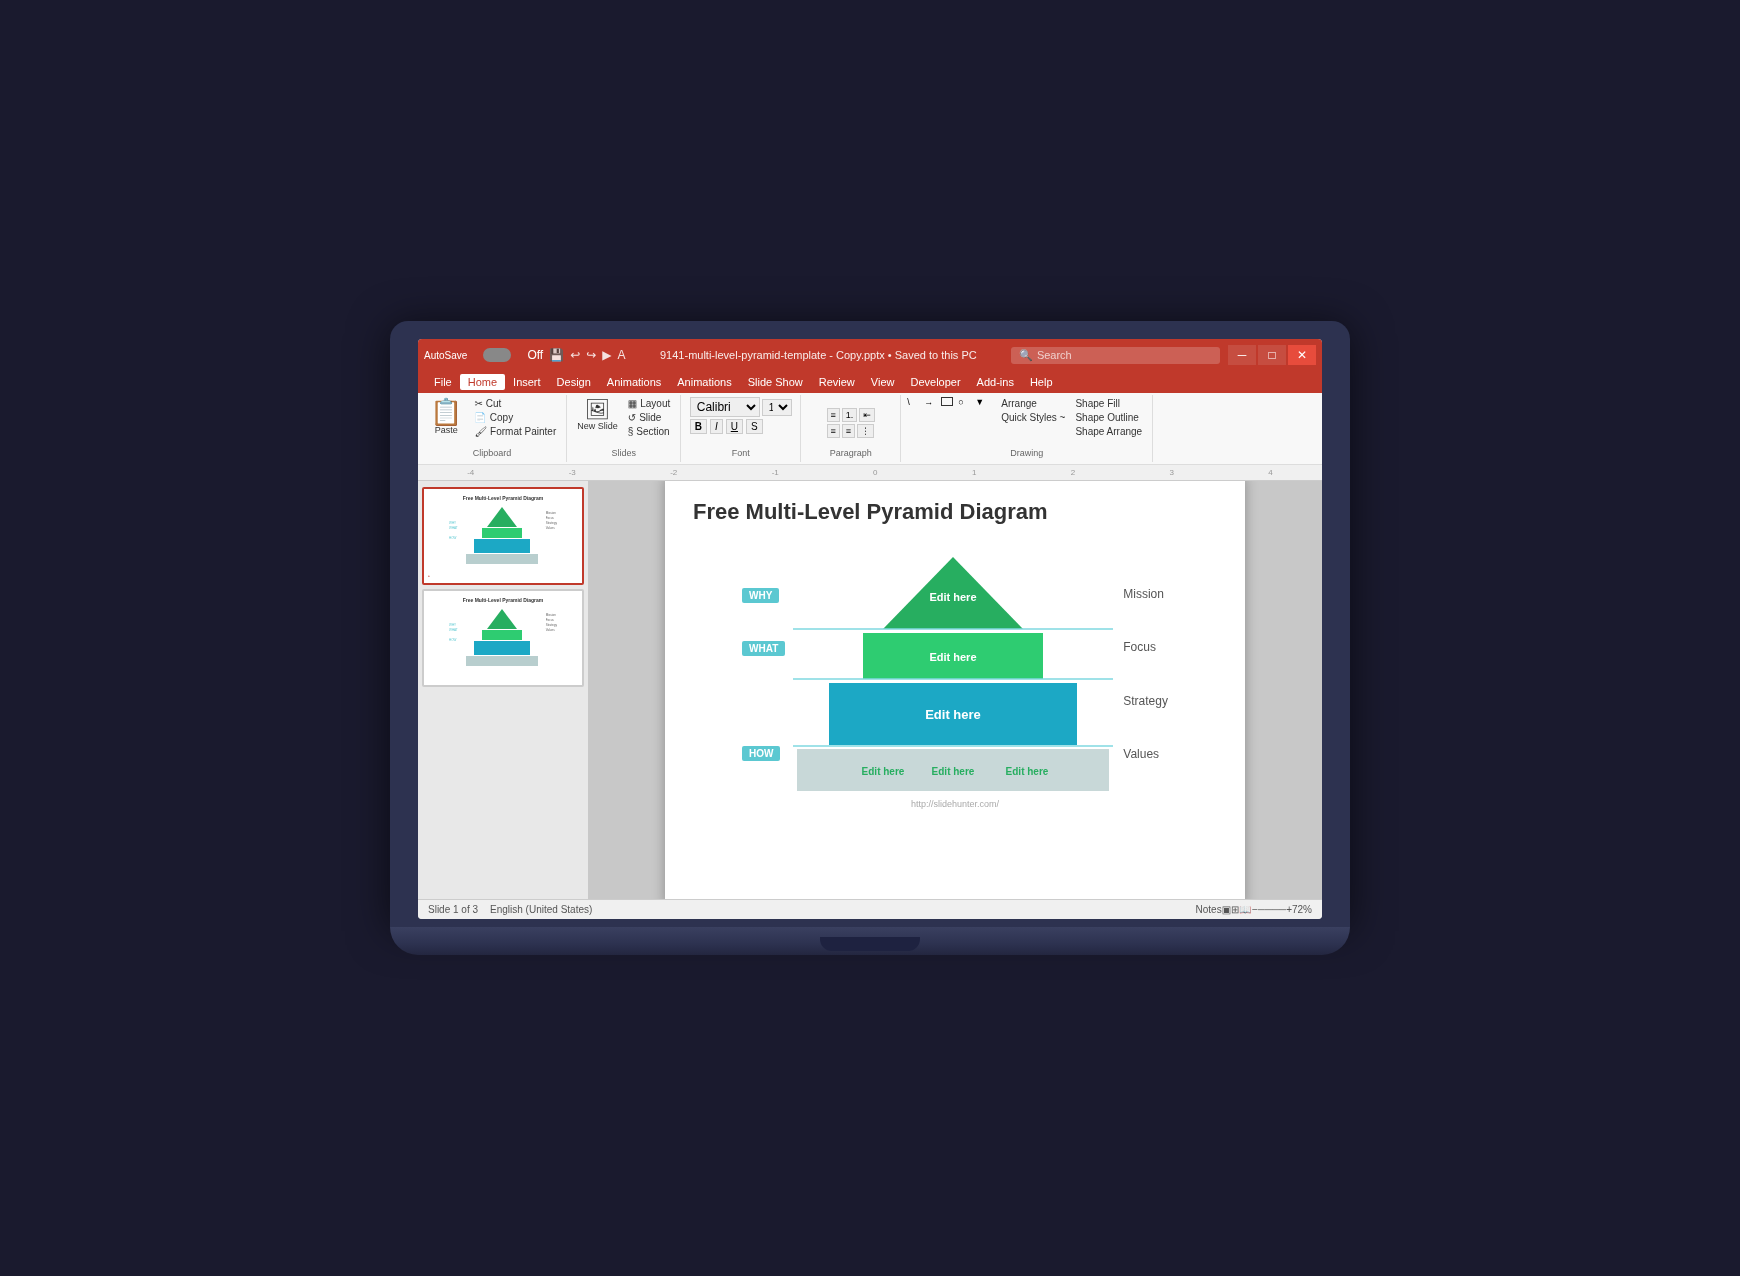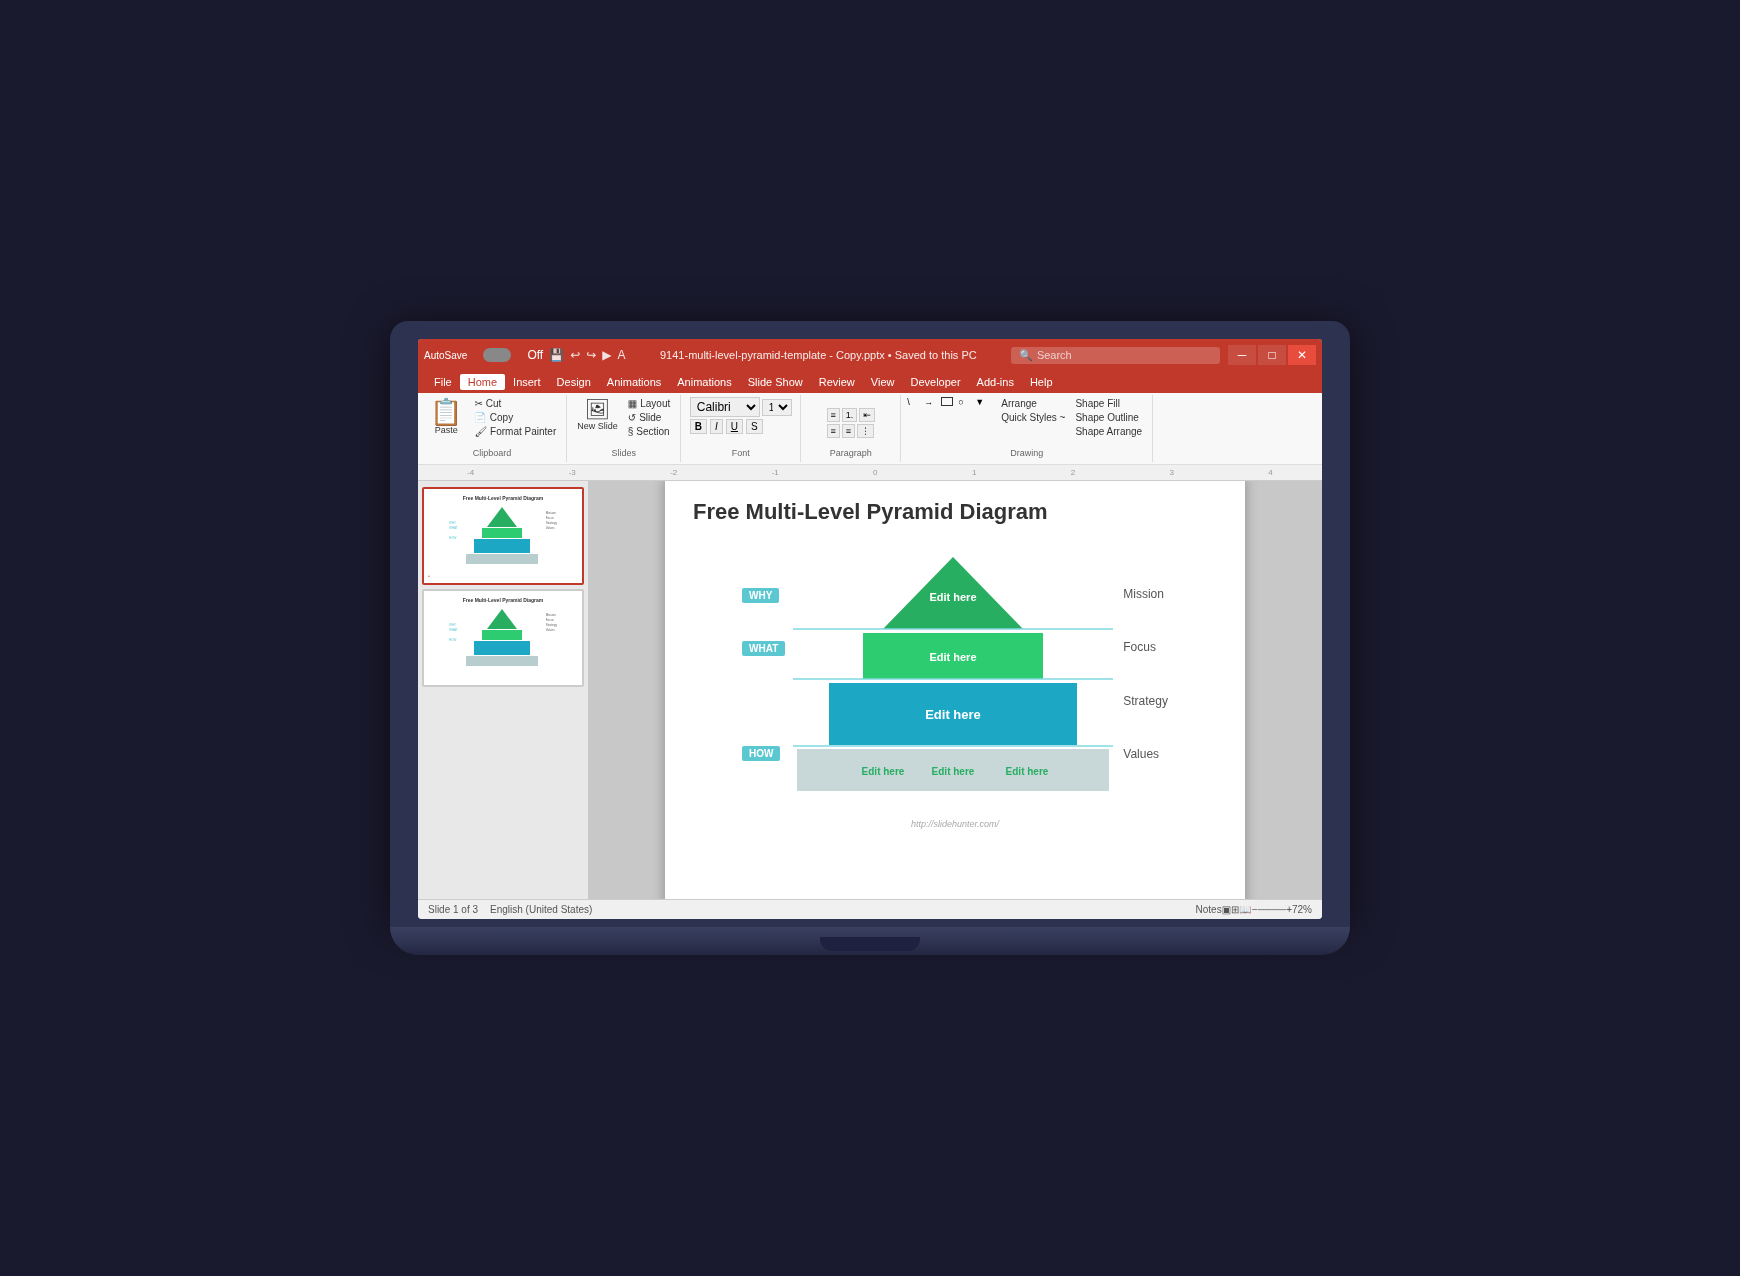--- a/index.html
+++ b/index.html
@@ -379,22 +379,21 @@
 
     .status-right {
       display: flex;
       align-items: center;
     }
 
     .url-bar {
       font-size: 9px;
       color: #aaa;
       text-align: center;
-      margin-top: 20px;
-      font-style: italic;
+      margin-top: 0;
     }
 
     
     .thumb-blue {
       background: #3a6db5;
       width: 100%;
       height: 100%;
       display: flex;
       align-items: center;
       justify-content: center;

